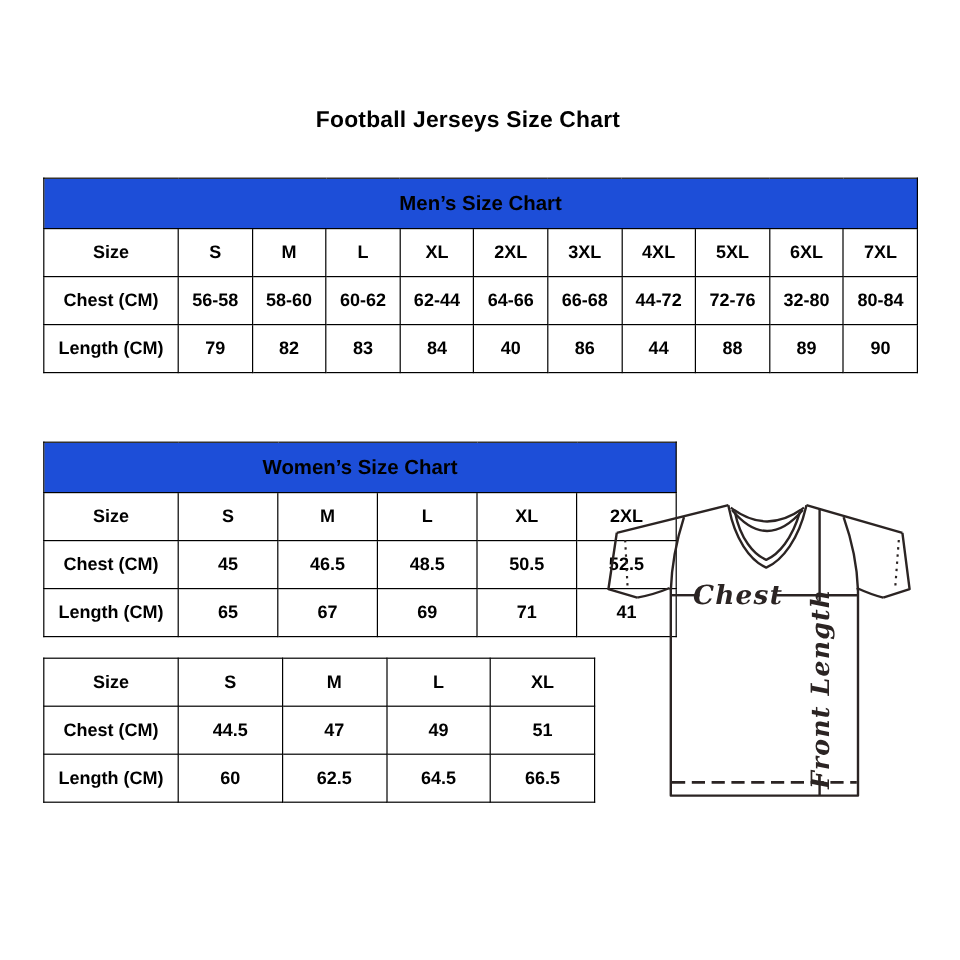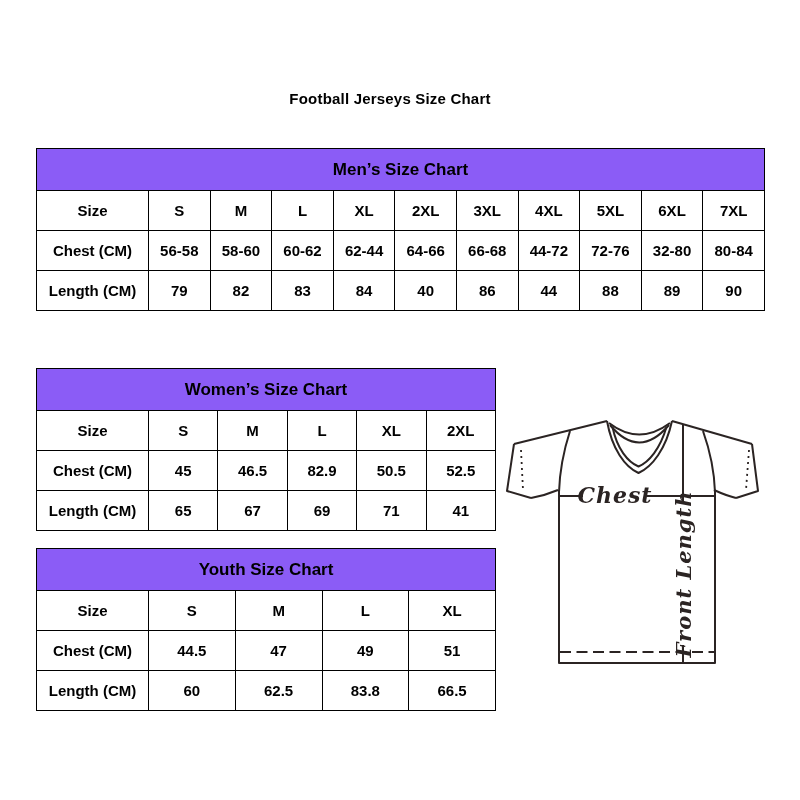--- a/index.html
+++ b/index.html
@@ -4,37 +4,37 @@
 <style>
   html,body { margin:0; padding:0; }
   body {
     width:800px; height:800px; position:relative;
     background:#ffffff; overflow:hidden;
     font-family:"Liberation Sans", sans-serif;
     color:#000;
   }
   .page-title {
     position:absolute; left:0; top:90px; width:780px;
-    text-align:center; font-size:15px; font-weight:bold;
+    text-align:center; font-size:19px; font-weight:bold;
     letter-spacing:0.2px;
   }
   table.size-table {
     position:absolute; border-collapse:collapse; table-layout:fixed;
     font-weight:bold;
   }
   table.size-table td, table.size-table th {
     border:1.5px solid #000; text-align:center; vertical-align:middle;
     padding:0; font-size:15px; overflow:hidden; white-space:nowrap;
   }
   table.size-table th.titlebar {
-    background:#8b5cf6; font-size:17px; height:41px;
+    background:#1d4ed8; font-size:17px; height:41px;
   }
   table.size-table td { height:39px; }
   #men-table   { left:36px; top:148px; width:729px; }
-  #women-table { left:36px; top:368px; width:460px; }
+  #women-table { left:36px; top:368px; width:528px; }
   #youth-table { left:36px; top:548px; width:460px; }
   .label-col { width:112px; }
   #jersey { position:absolute; left:500px; top:400px; }
   #jersey text {
     font-family:"DejaVu Serif", serif;
     font-style:italic; font-weight:bold;
     fill:#2b2423; letter-spacing:1px;
   }
 </style>
 </head>
@@ -120,21 +120,21 @@
     <td>S</td>
     <td>M</td>
     <td>L</td>
     <td>XL</td>
     <td>2XL</td>
   </tr>
   <tr>
     <td>Chest (CM)</td>
     <td>45</td>
     <td>46.5</td>
-    <td>82.9</td>
+    <td>48.5</td>
     <td>50.5</td>
     <td>52.5</td>
   </tr>
   <tr>
     <td>Length (CM)</td>
     <td>65</td>
     <td>67</td>
     <td>69</td>
     <td>71</td>
     <td>41</td>
@@ -144,42 +144,39 @@
 
 <table class="size-table" id="youth-table">
   <colgroup>
       <col class="label-col">
       <col>
       <col>
       <col>
       <col>
     </colgroup>
   <tbody>
-      <tr>
-    <th class="titlebar" colspan="5">Youth Size Chart</th>
-  </tr>
   <tr>
     <td>Size</td>
     <td>S</td>
     <td>M</td>
     <td>L</td>
     <td>XL</td>
   </tr>
   <tr>
     <td>Chest (CM)</td>
     <td>44.5</td>
     <td>47</td>
     <td>49</td>
     <td>51</td>
   </tr>
   <tr>
     <td>Length (CM)</td>
     <td>60</td>
     <td>62.5</td>
-    <td>83.8</td>
+    <td>64.5</td>
     <td>66.5</td>
   </tr>
 </tbody>
   </table>
 
 <svg id="jersey" width="270" height="280" viewBox="0 0 270 280">
   <g stroke="#2b2423" fill="none" stroke-width="2" stroke-linejoin="round">
 
     <path d="M107,21 L14,44"></path>
     <path d="M172,21 L252,44"></path>

